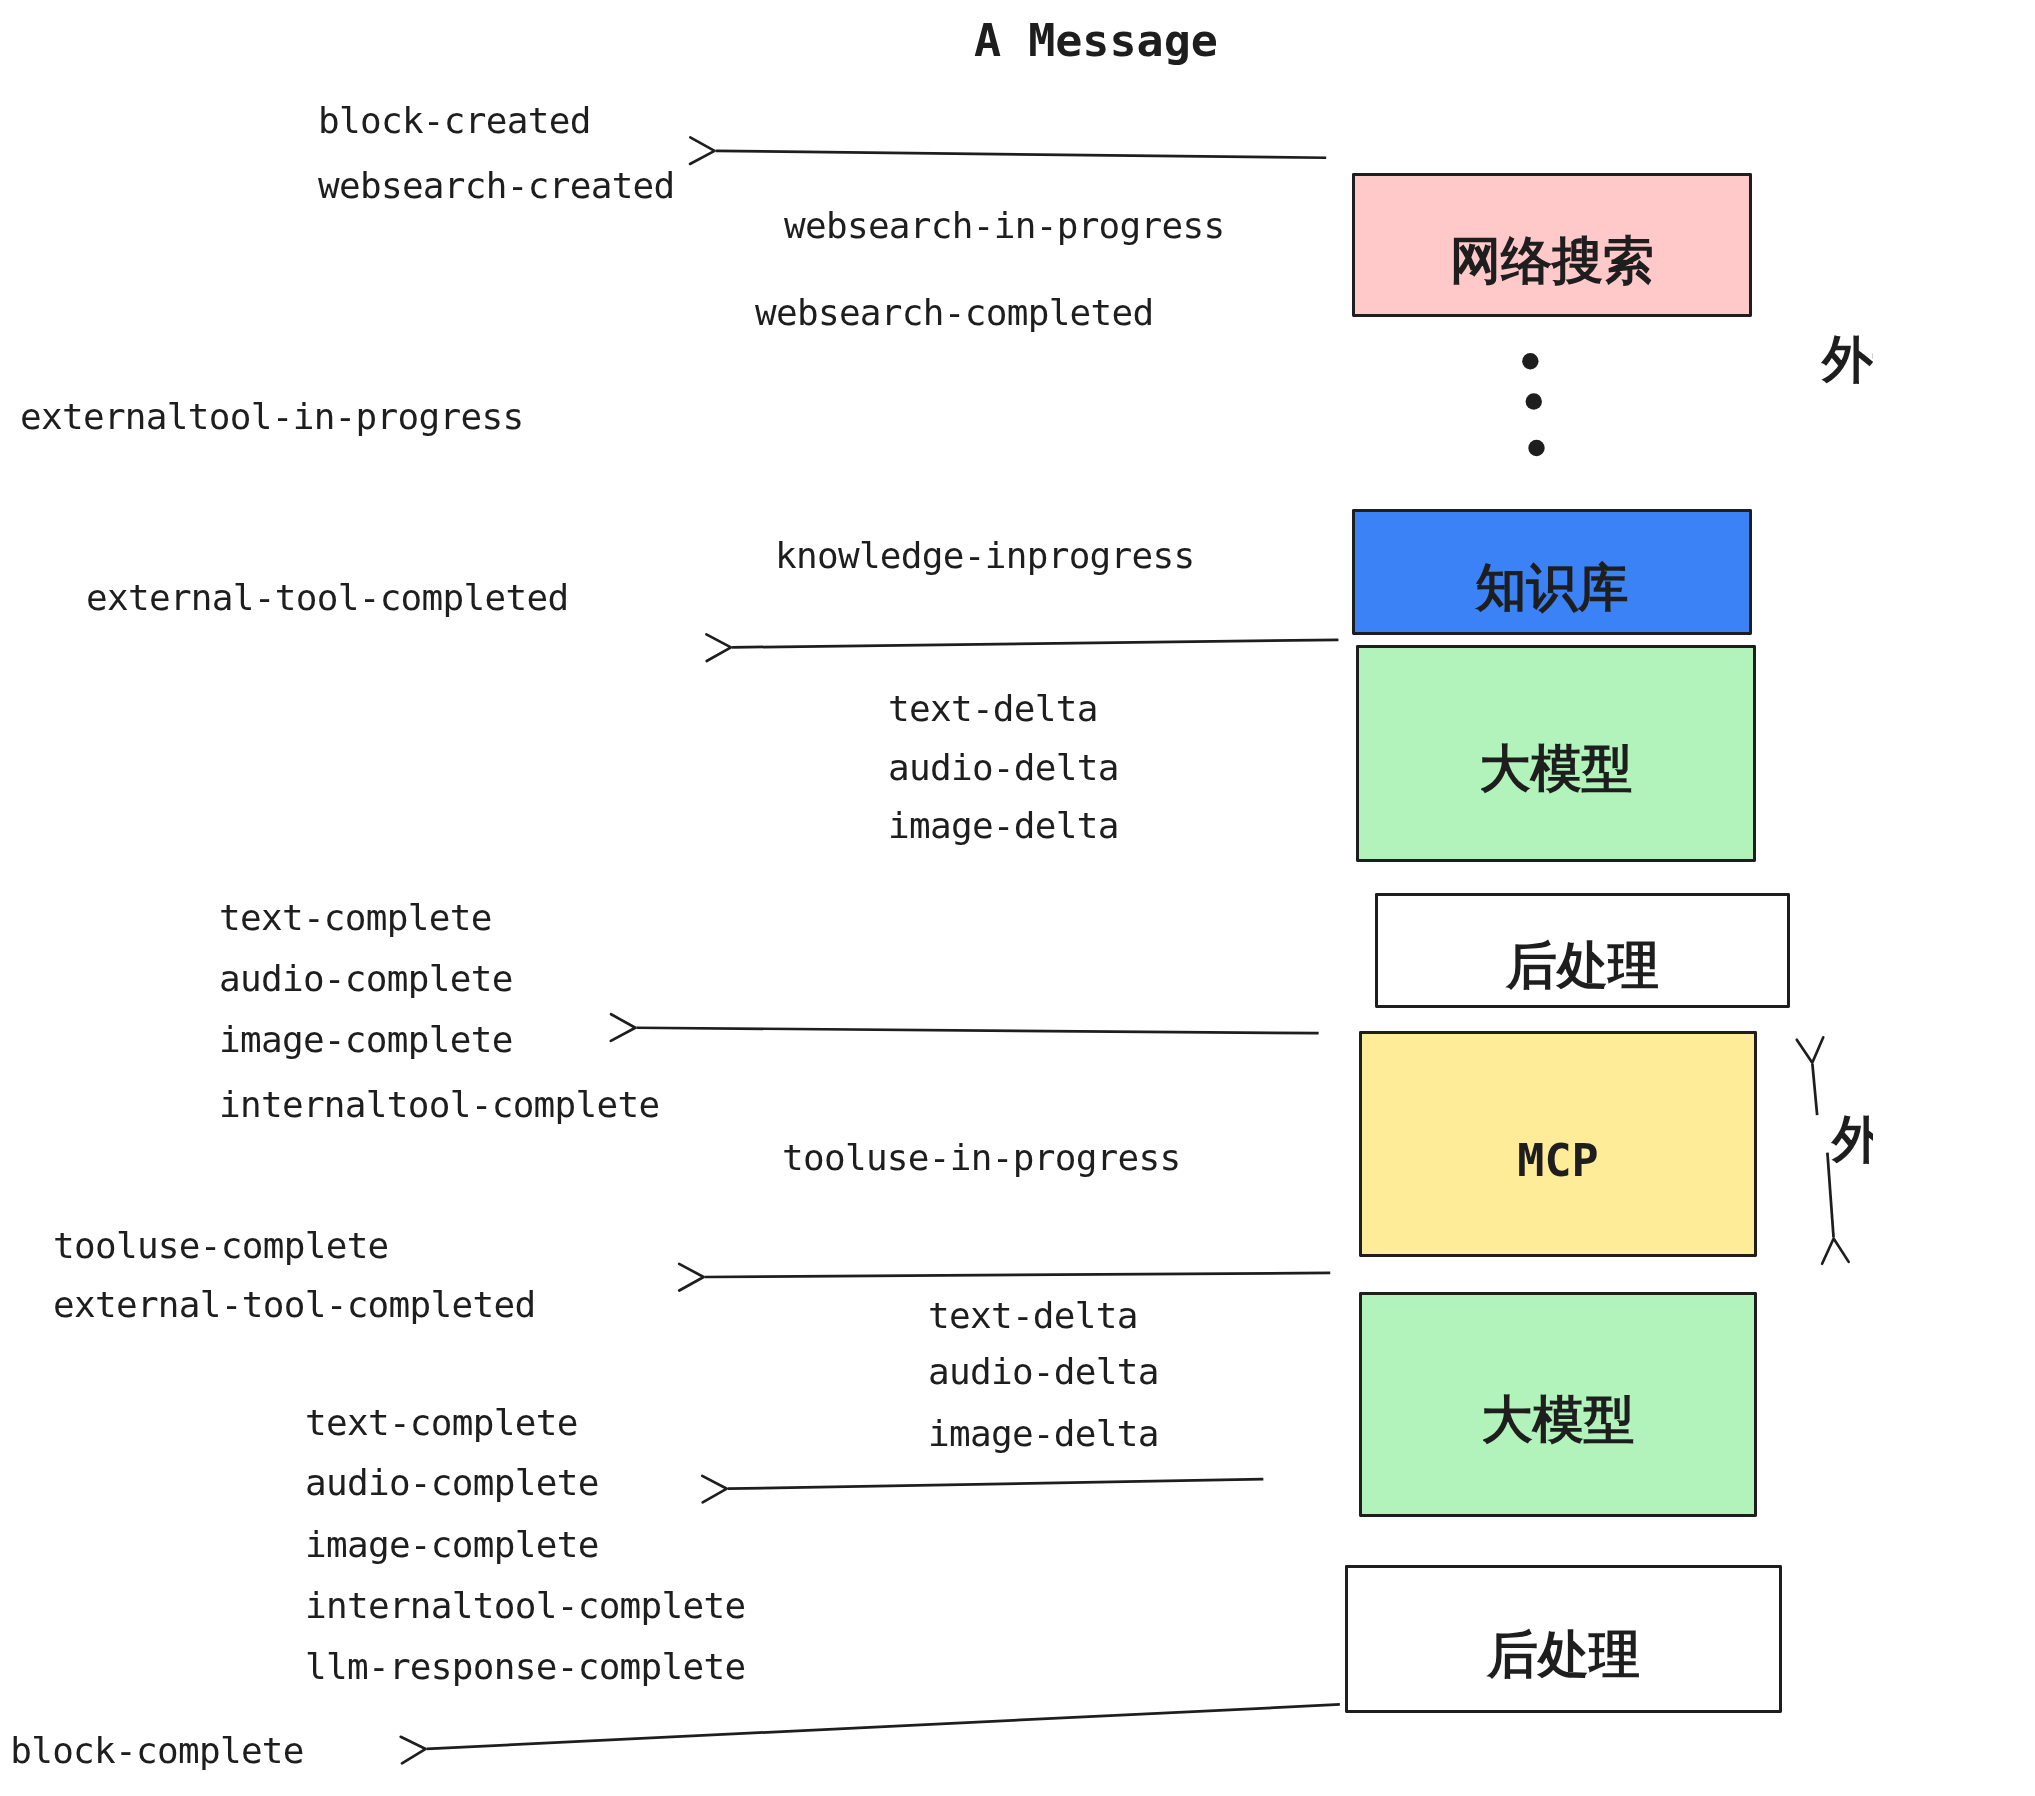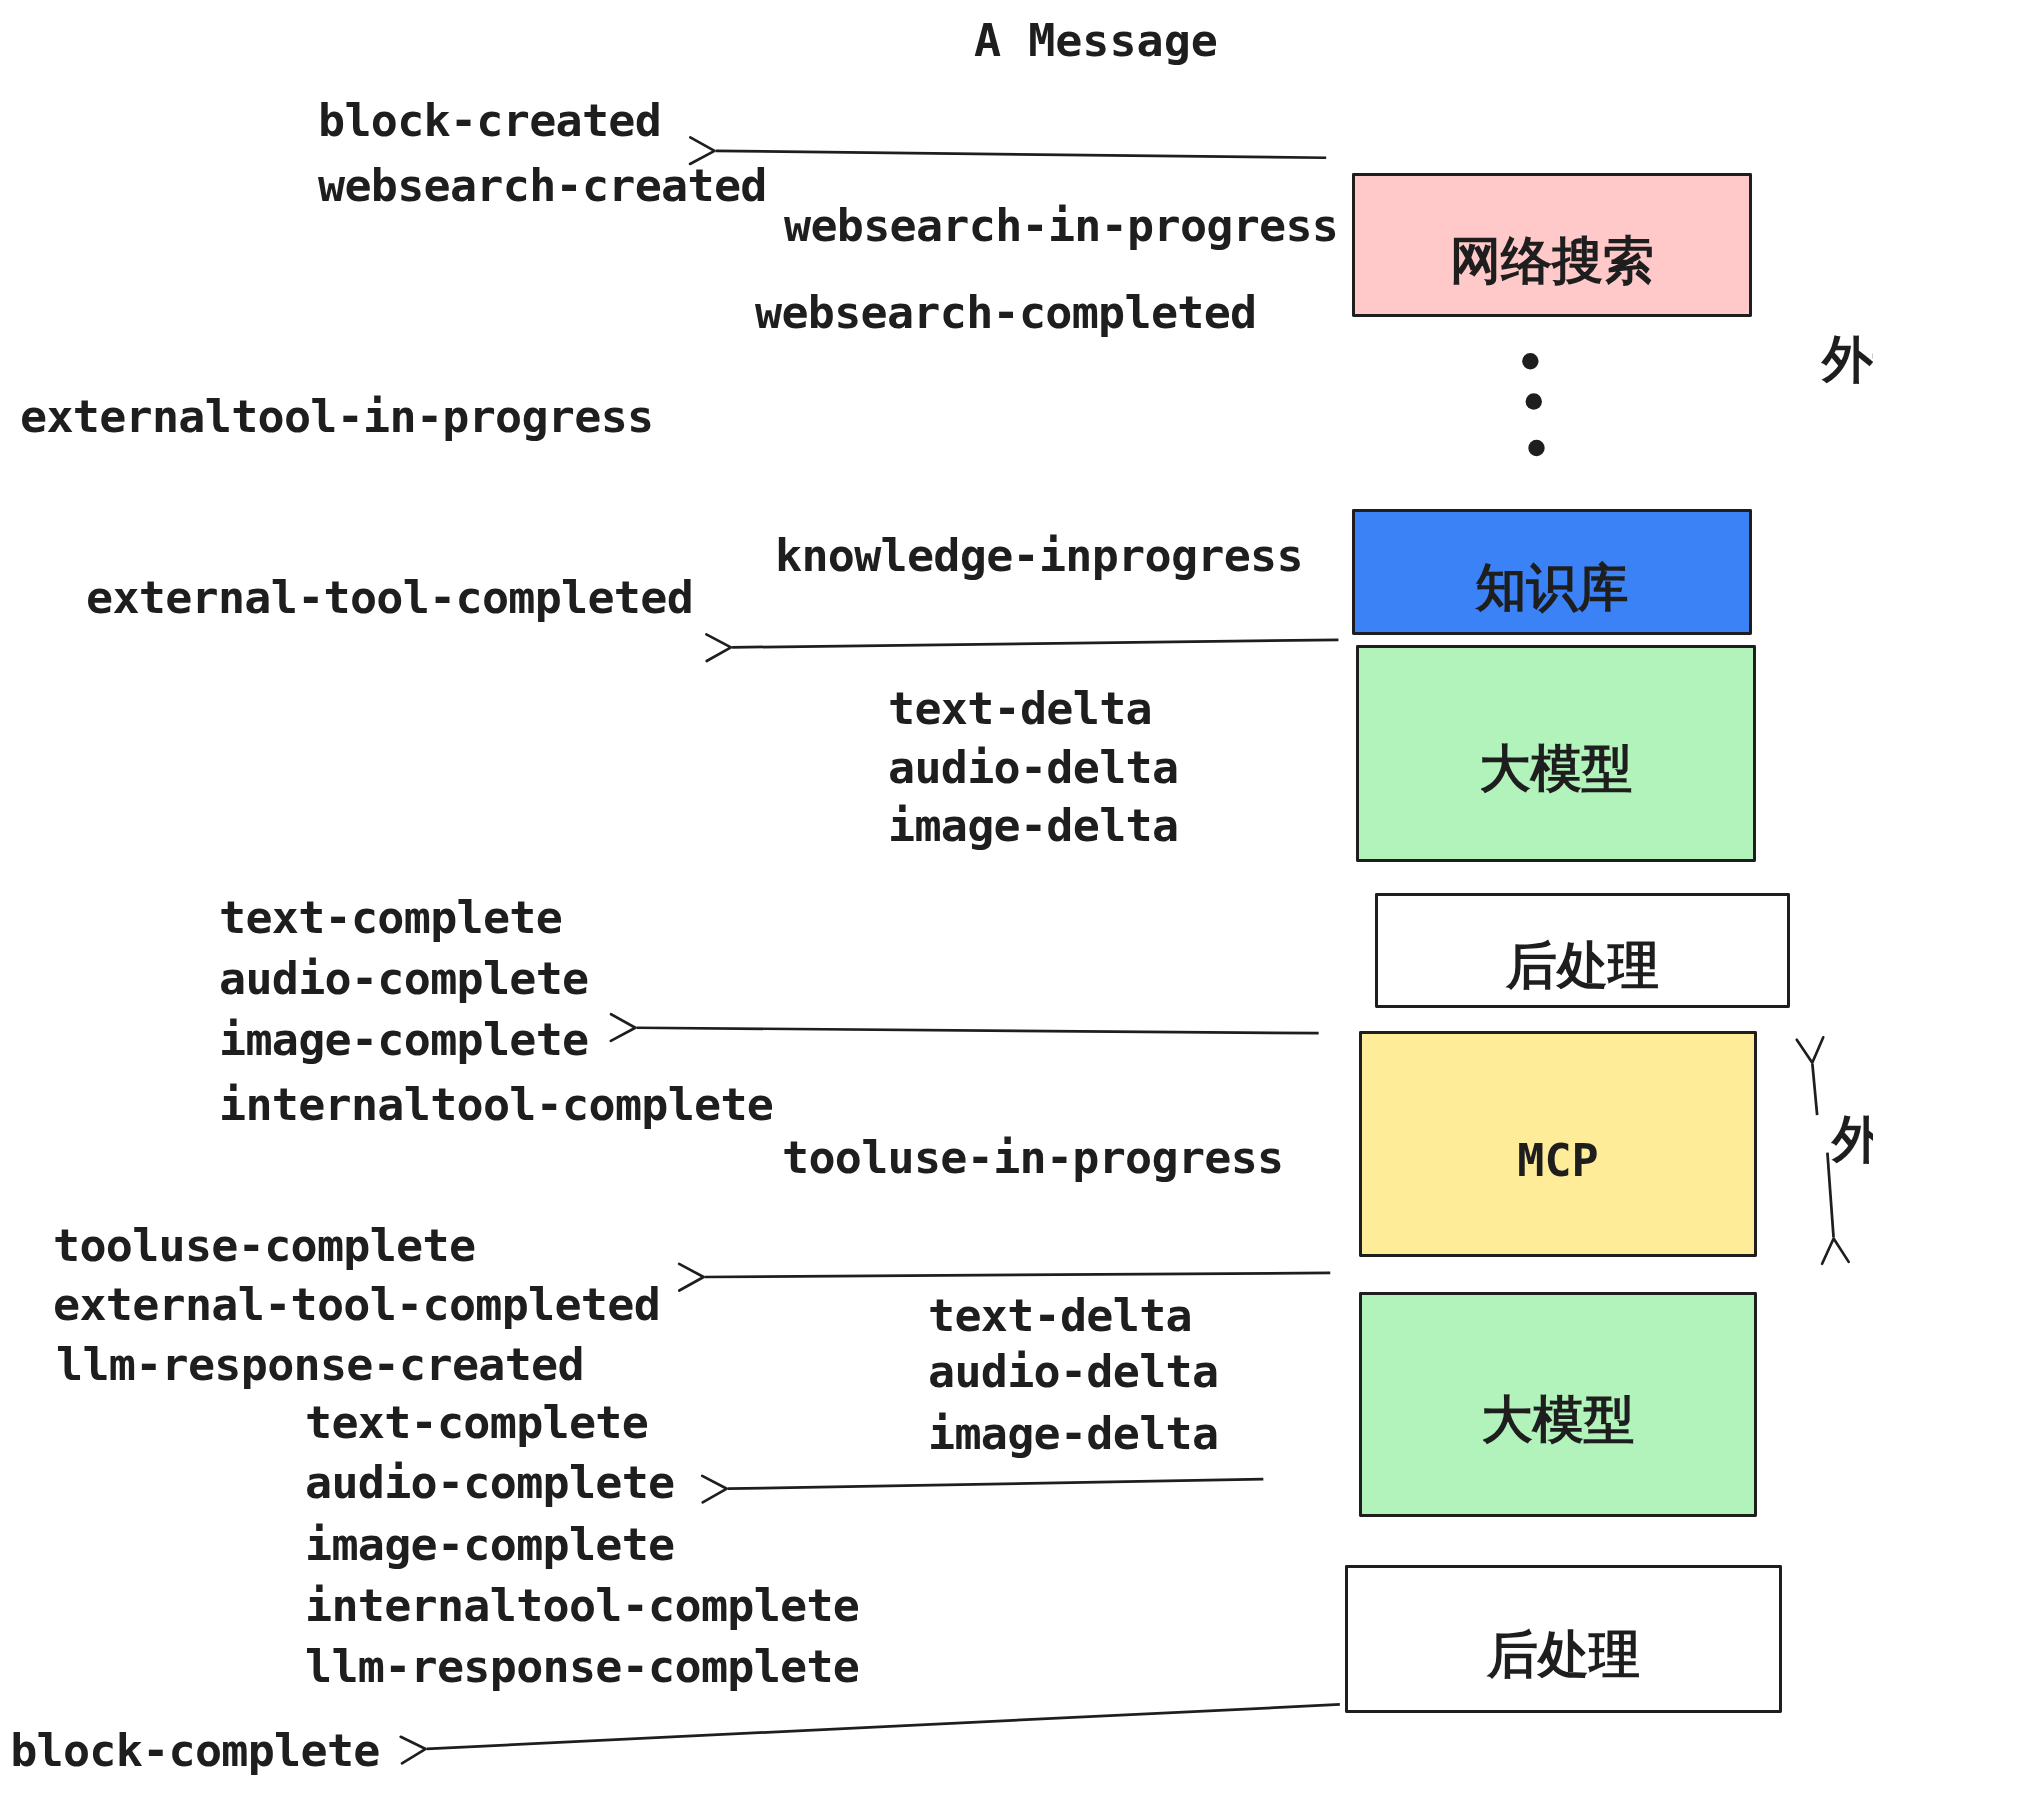--- a/index.html
+++ b/index.html
@@ -14,22 +14,22 @@
   }
   #arrow-layer {
     position: absolute;
     left: 0; top: 0;
     width: 2035px; height: 1796px;
   }
   .evt {
     position: absolute;
     height: 55px;
     line-height: 55px;
-    font-size: 45px;
-    font-weight: bold;
+    font-size: 36px;
+    font-weight: normal;
     white-space: nowrap;
     letter-spacing: -0.7px;
     text-align: right;
   }
   .title {
     position: absolute;
     left: 974px;
     top: 12.3px;
     height: 57px;
     line-height: 57px;
@@ -110,21 +110,20 @@
   <div class="evt" style="left:888px; top:681px">text-delta</div>
   <div class="evt" style="left:888px; top:740px">audio-delta</div>
   <div class="evt" style="left:888px; top:798px">image-delta</div>
   <div class="evt" style="left:219px;  top:890px">text-complete</div>
   <div class="evt" style="left:219px;  top:951px">audio-complete</div>
   <div class="evt" style="left:219px;  top:1012px">image-complete</div>
   <div class="evt" style="left:219px;  top:1077px">internaltool-complete</div>
   <div class="evt" style="left:782px; top:1130px">tooluse-in-progress</div>
   <div class="evt" style="left:53px;   top:1218px">tooluse-complete</div>
   <div class="evt" style="left:53px;   top:1277px">external-tool-completed</div>
-  <div class="evt" style="left:56px;   top:1337px">llm-response-created</div>
   <div class="evt" style="left:928px; top:1288px">text-delta</div>
   <div class="evt" style="left:928px; top:1344px">audio-delta</div>
   <div class="evt" style="left:928px; top:1406px">image-delta</div>
   <div class="evt" style="left:305px;  top:1395px">text-complete</div>
   <div class="evt" style="left:305px;  top:1455px">audio-complete</div>
   <div class="evt" style="left:305px;  top:1517px">image-complete</div>
   <div class="evt" style="left:305px;  top:1578px">internaltool-complete</div>
   <div class="evt" style="left:305px;  top:1639px">llm-response-complete</div>
   <div class="evt" style="left:10.2px;   top:1723px">block-complete</div>
 

